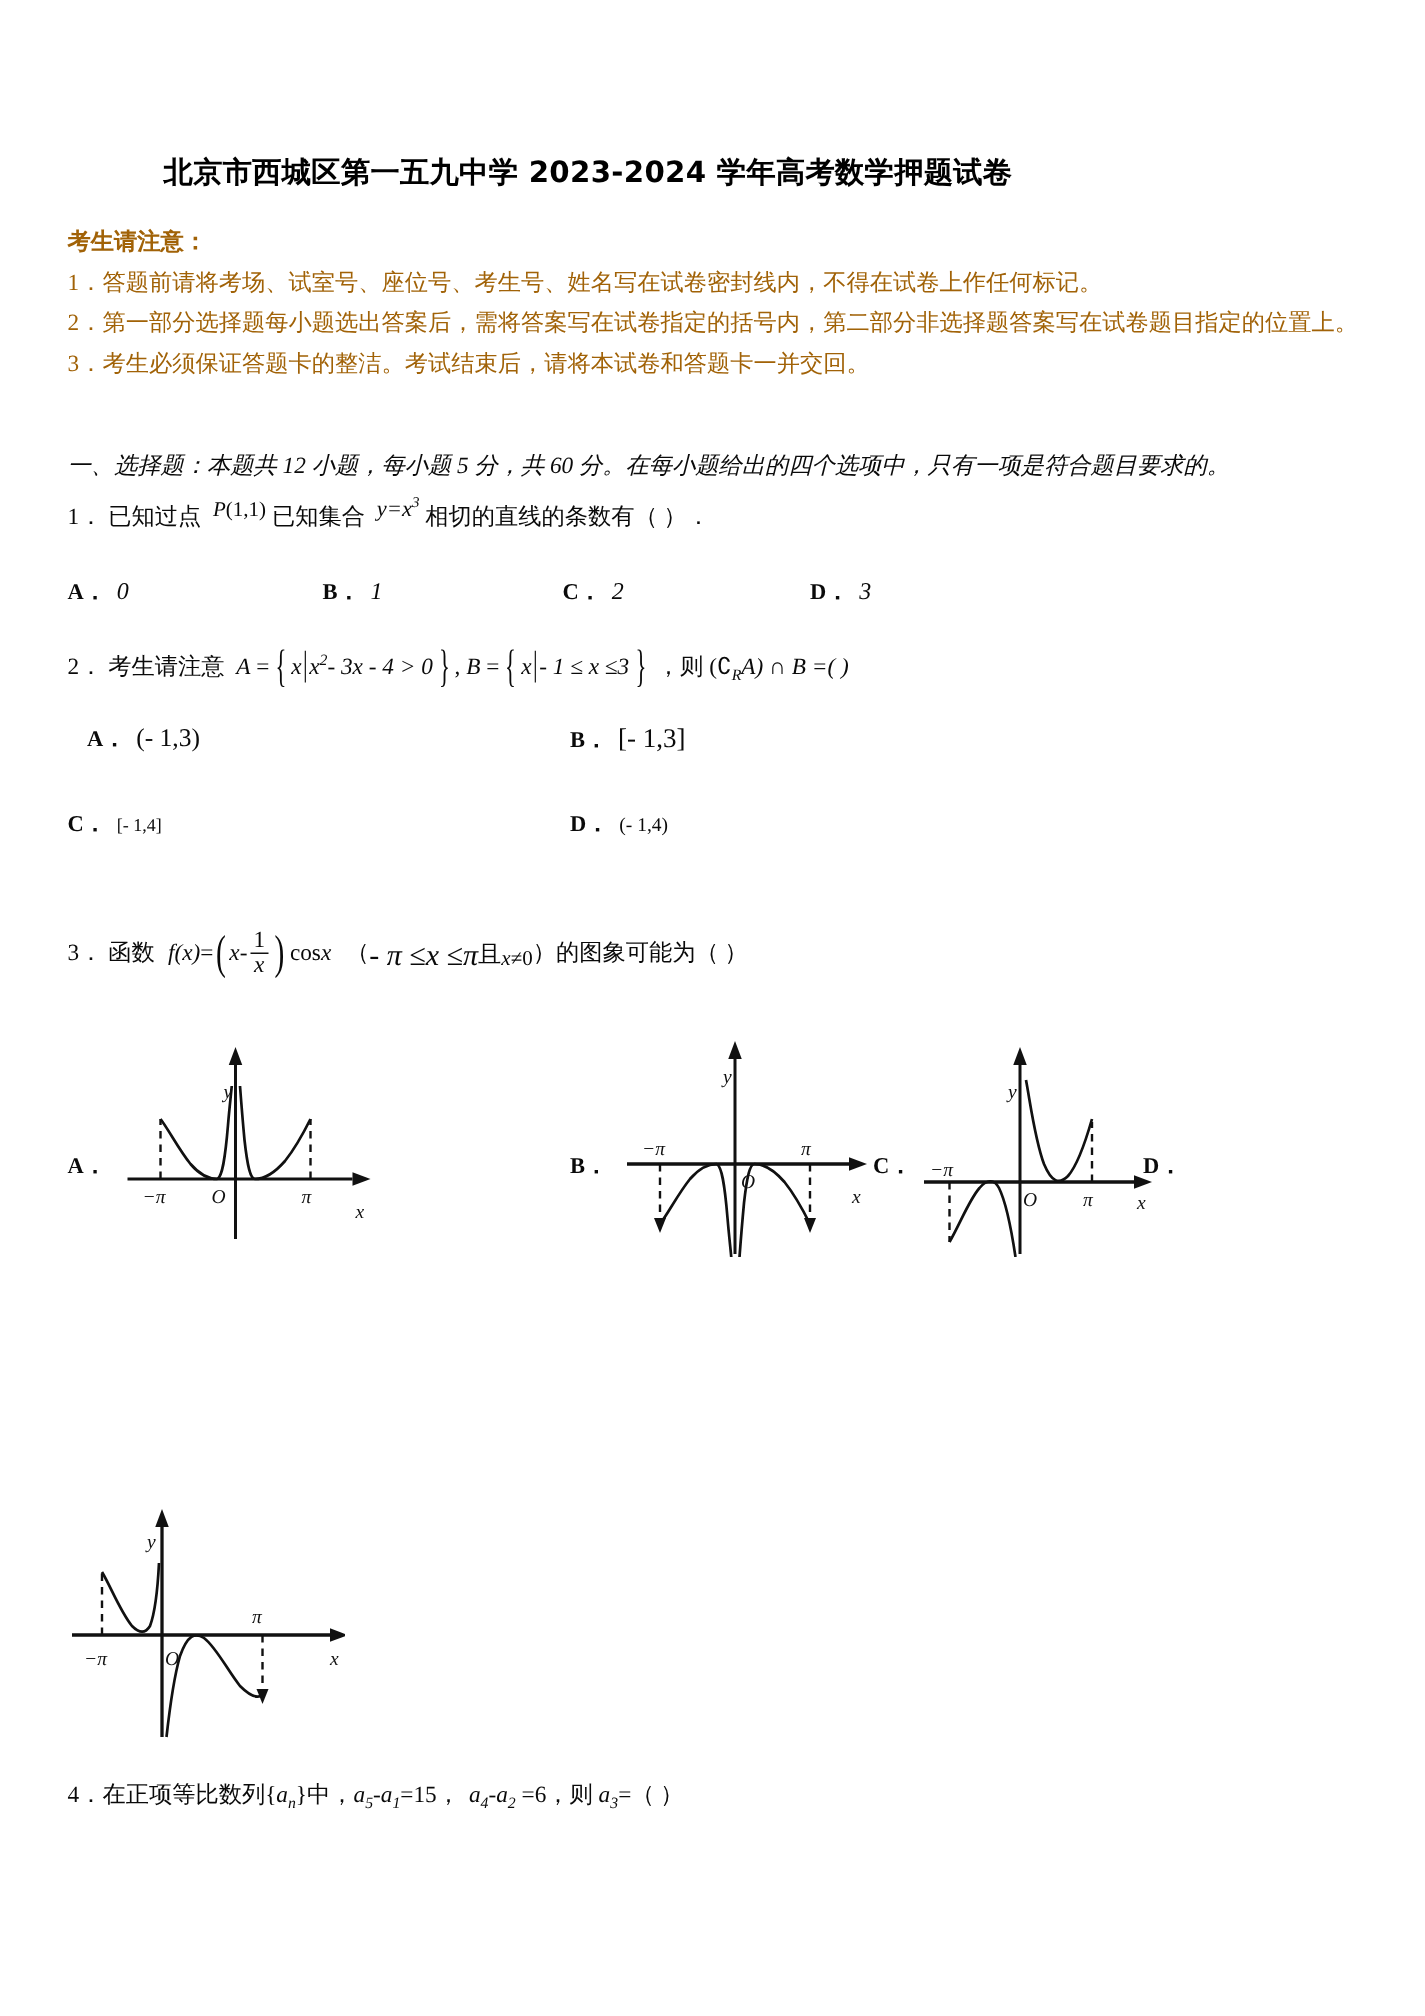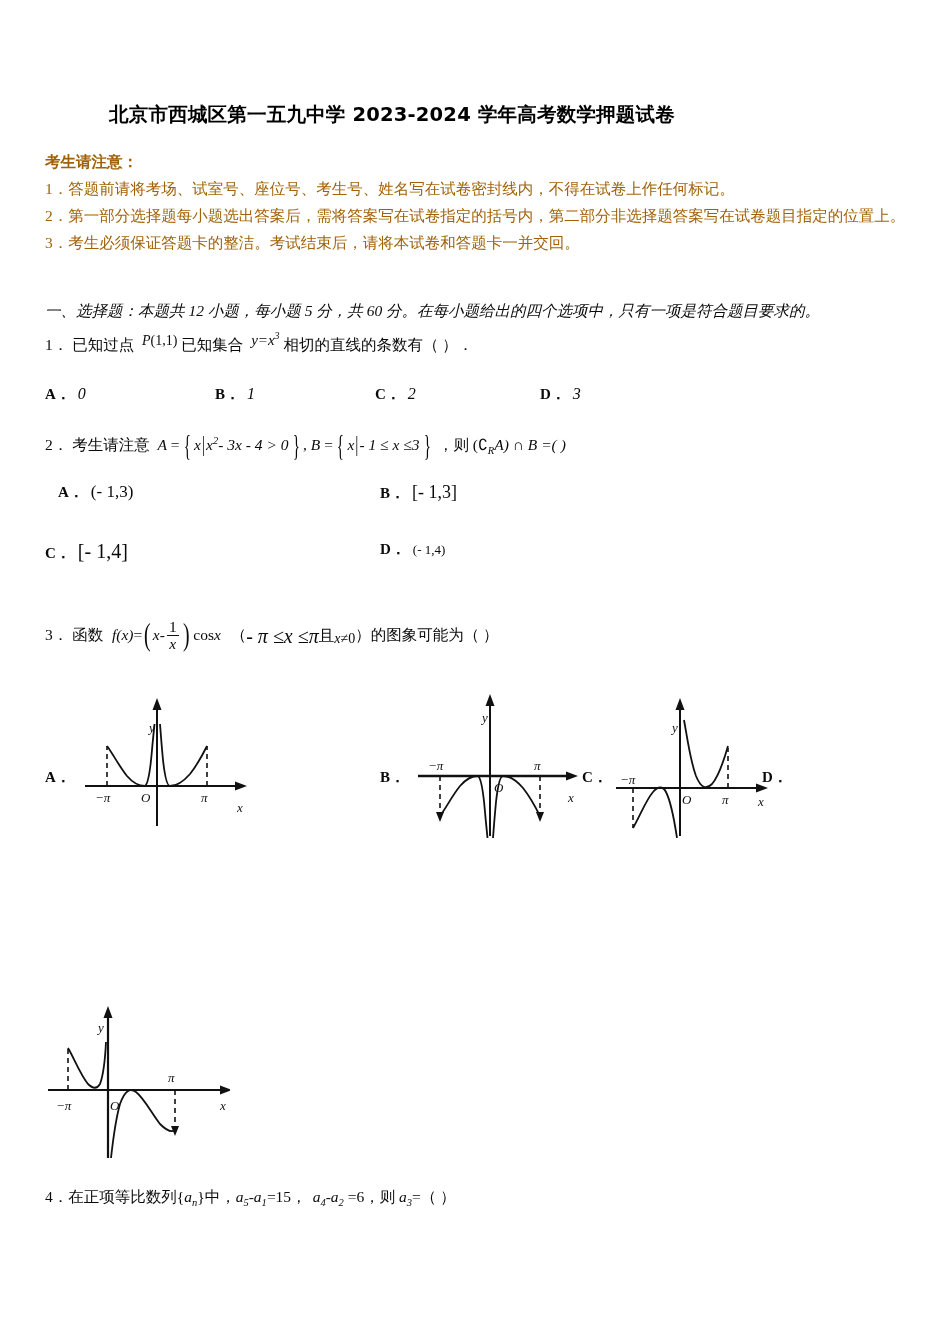--- a/index.html
+++ b/index.html
@@ -207,21 +207,21 @@
     <div class="opt" style="left:13px;">
       <span class="opt-letter">A．</span><span class="opt-val math math-up" style="font-size:17px;">(- 1,3)</span>
     </div>
     <div class="opt" style="left:335px;">
       <span class="opt-letter">B．</span><span class="opt-val math math-up" style="font-size:18px;">[- 1,3]</span>
     </div>
   </div>
 
   <div class="opt-row" style="left:45px; top:540px; width:880px; height:22px;">
     <div class="opt" style="left:0px;">
-      <span class="opt-letter">C．</span><span class="opt-val math math-up" style="font-size:20px;">[- 1,4]</span>
+      <span class="opt-letter">C．</span><span class="opt-val math math-up" style="font-size:12px;">[- 1,4]</span>
     </div>
     <div class="opt" style="left:335px;">
       <span class="opt-letter">D．</span><span class="opt-val math math-up" style="font-size:13px;font-family:Liberation Serif, serif;">(- 1,4)</span>
     </div>
   </div>
 
   <div class="q" style="left:45px; top:620px; width:880px;">
     <span>3．</span>
     <span>函数</span>
     <span class="math" style="margin-left:5px;">f</span><span class="math">(x)</span><span class="math math-up">=</span><span class="bigparen">(</span><span class="math">x</span><span class="math math-up">-</span><span class="frac"><span class="num math math-up">1</span><span class="den math">x</span></span><span class="bigparen">)</span><span class="math math-up" style="margin-left:2px;">cos</span><span class="math">x</span>

